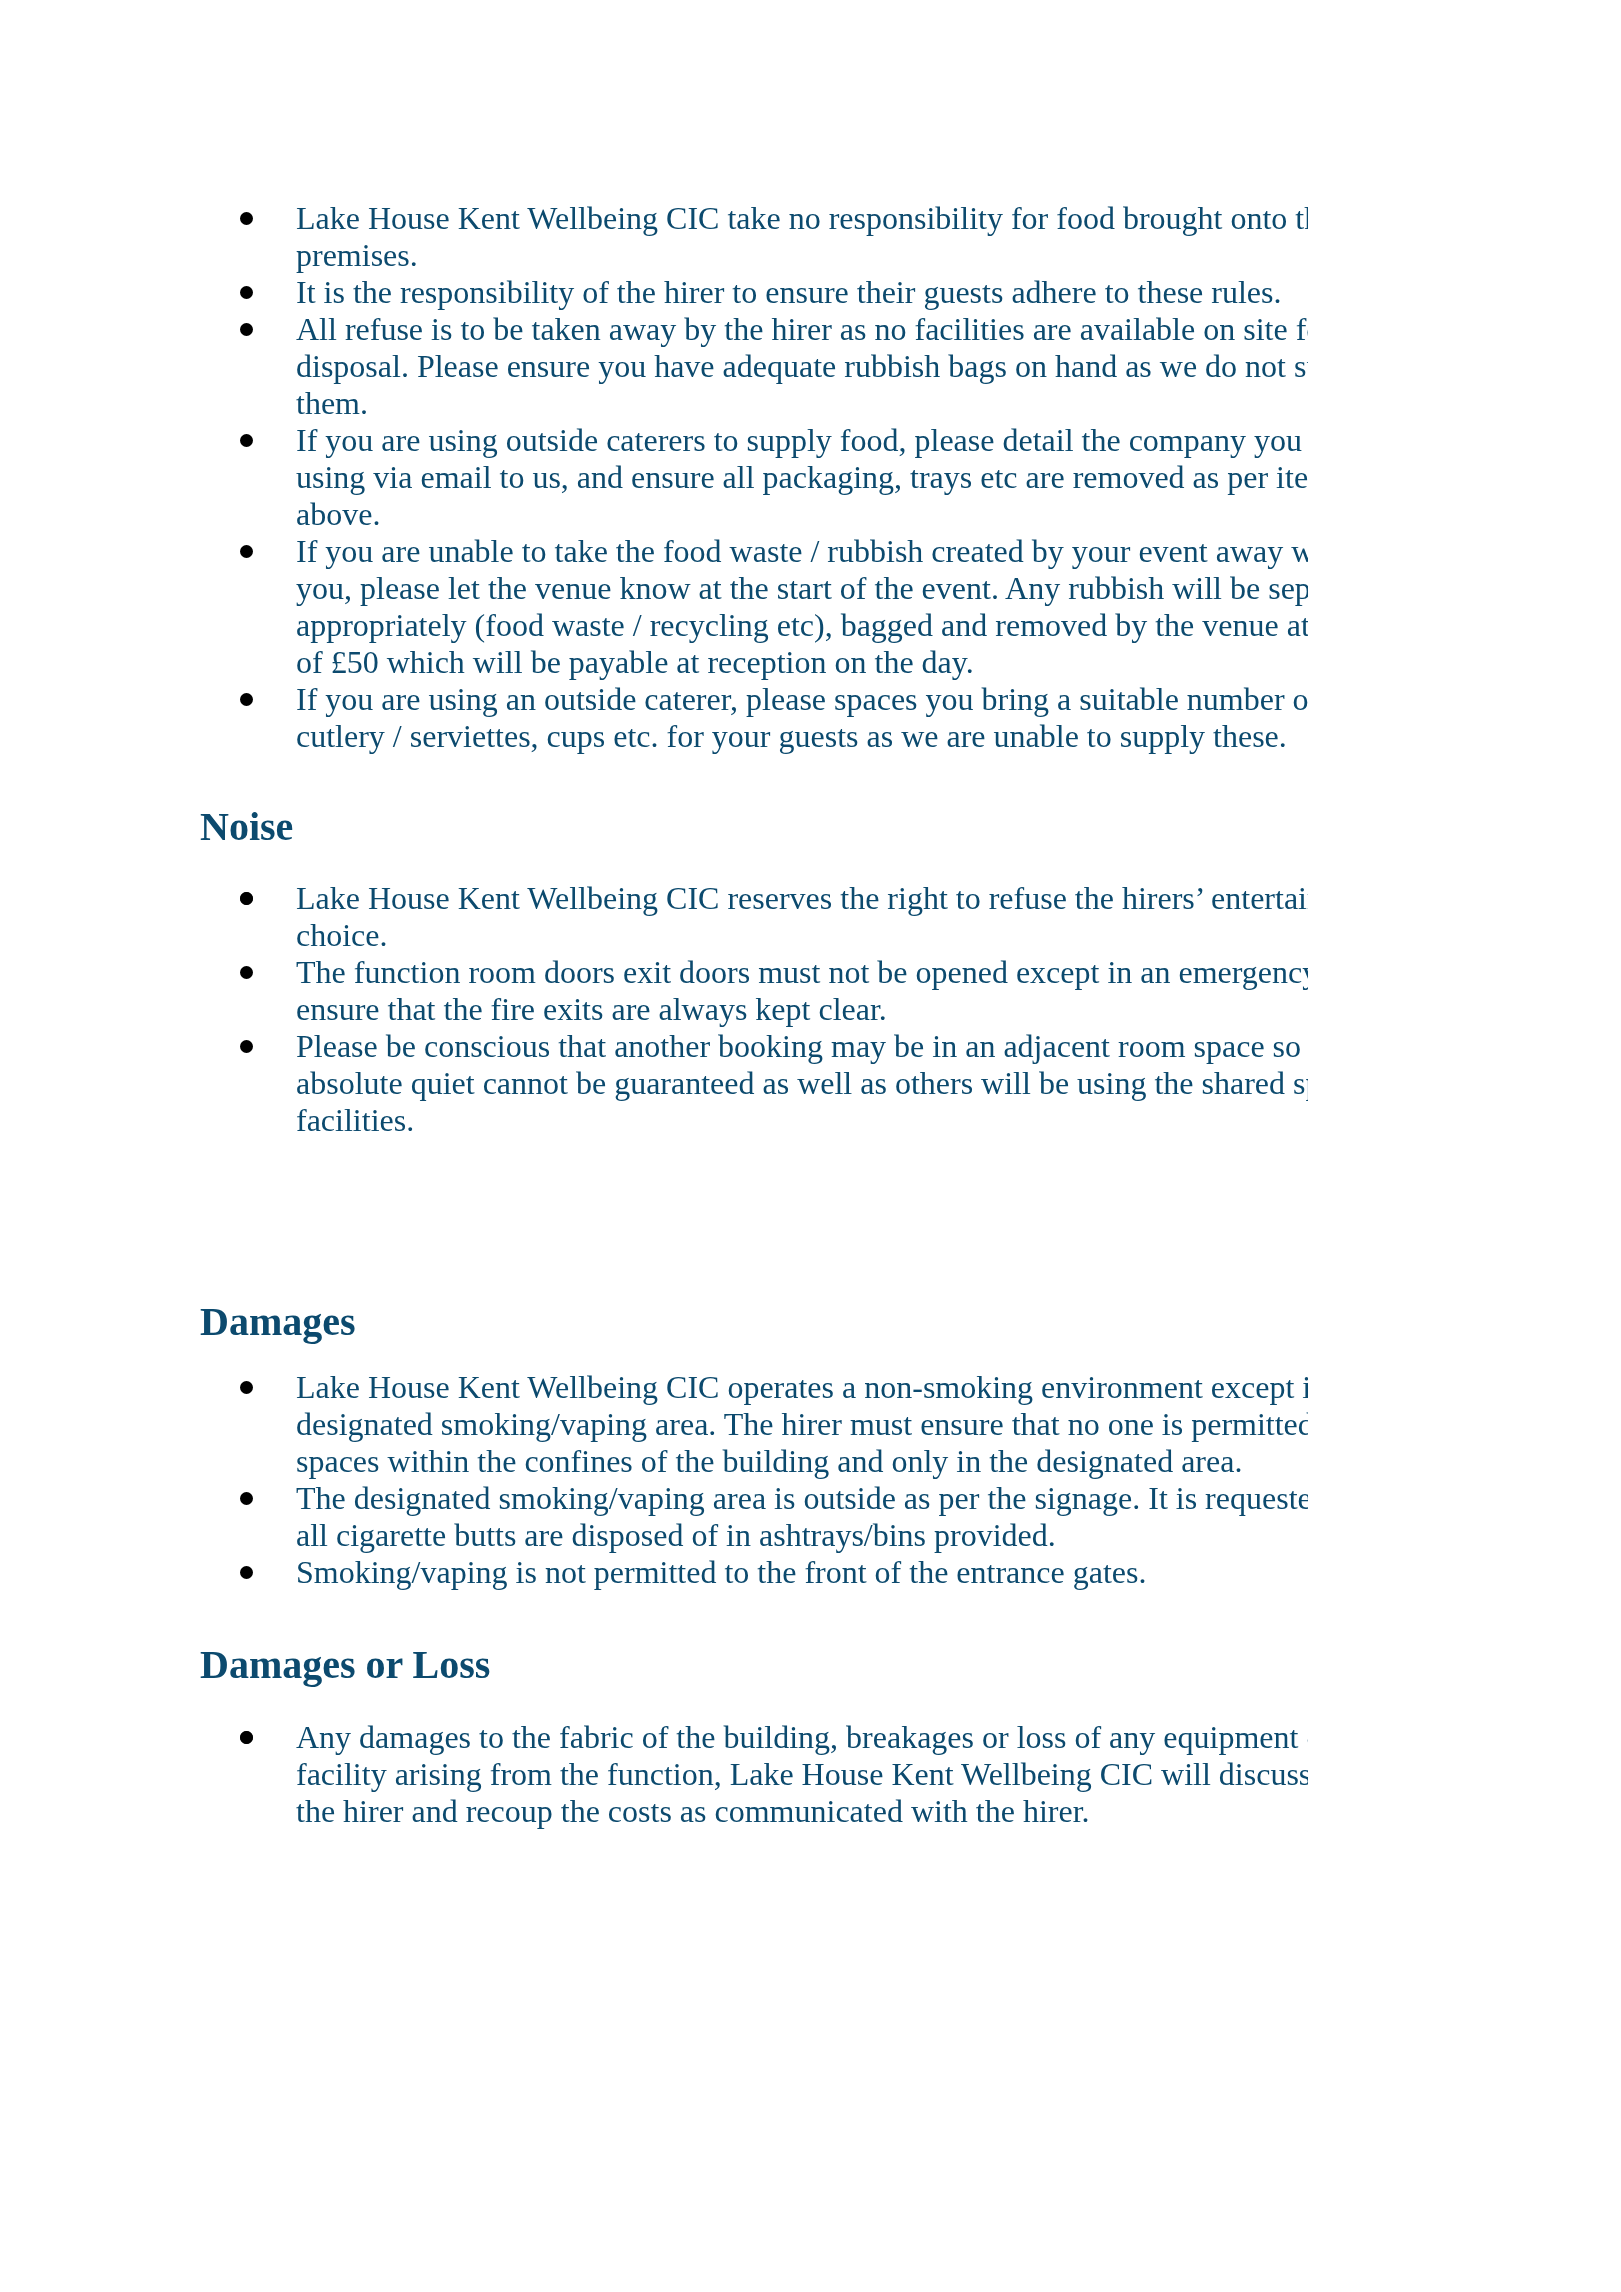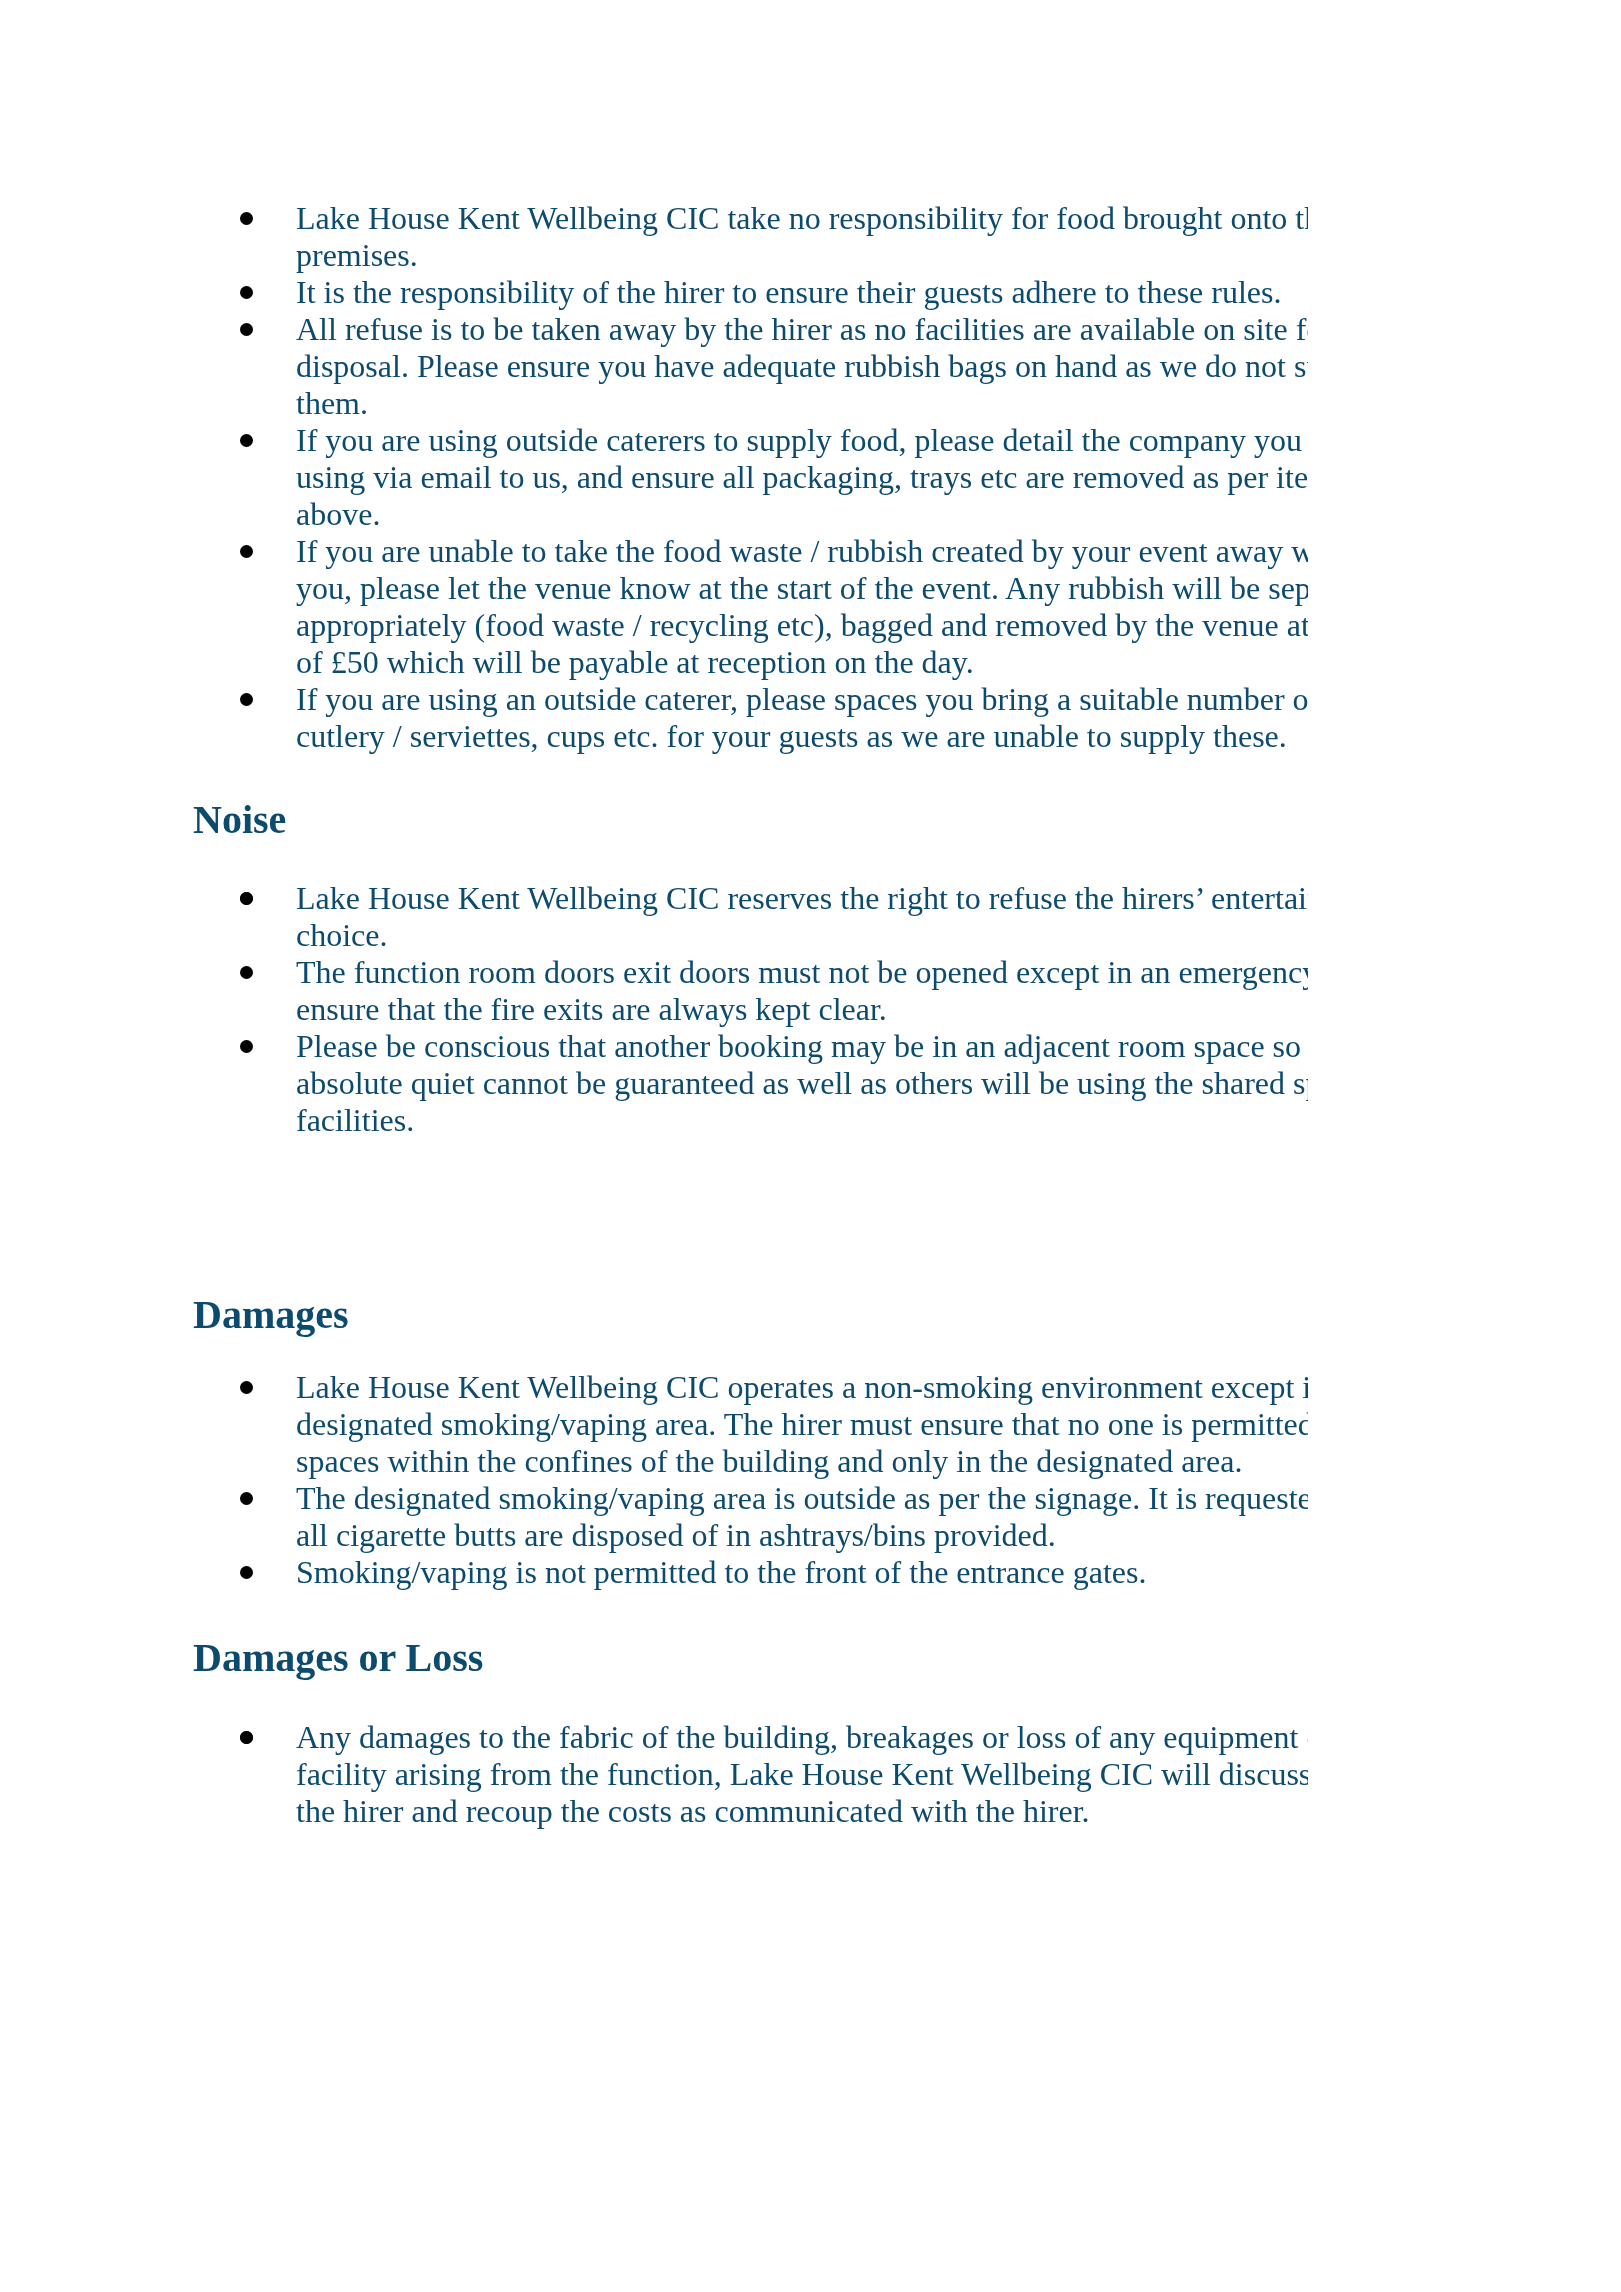--- a/index.html
+++ b/index.html
@@ -38,21 +38,21 @@
     height: 13.4px;
     border-radius: 50%;
     background: #000000;
   }
   .bullet-list .t {
     white-space: pre-line;
   }
   .section-heading {
     position: absolute;
     left: 193px;
-    margin: 0;
+    margin: 7px;
     font-size: 40px;
     font-weight: bold;
     line-height: 47px;
     white-space: nowrap;
   }
 </style>
 </head>
 <body>
 
 <div class="page">

